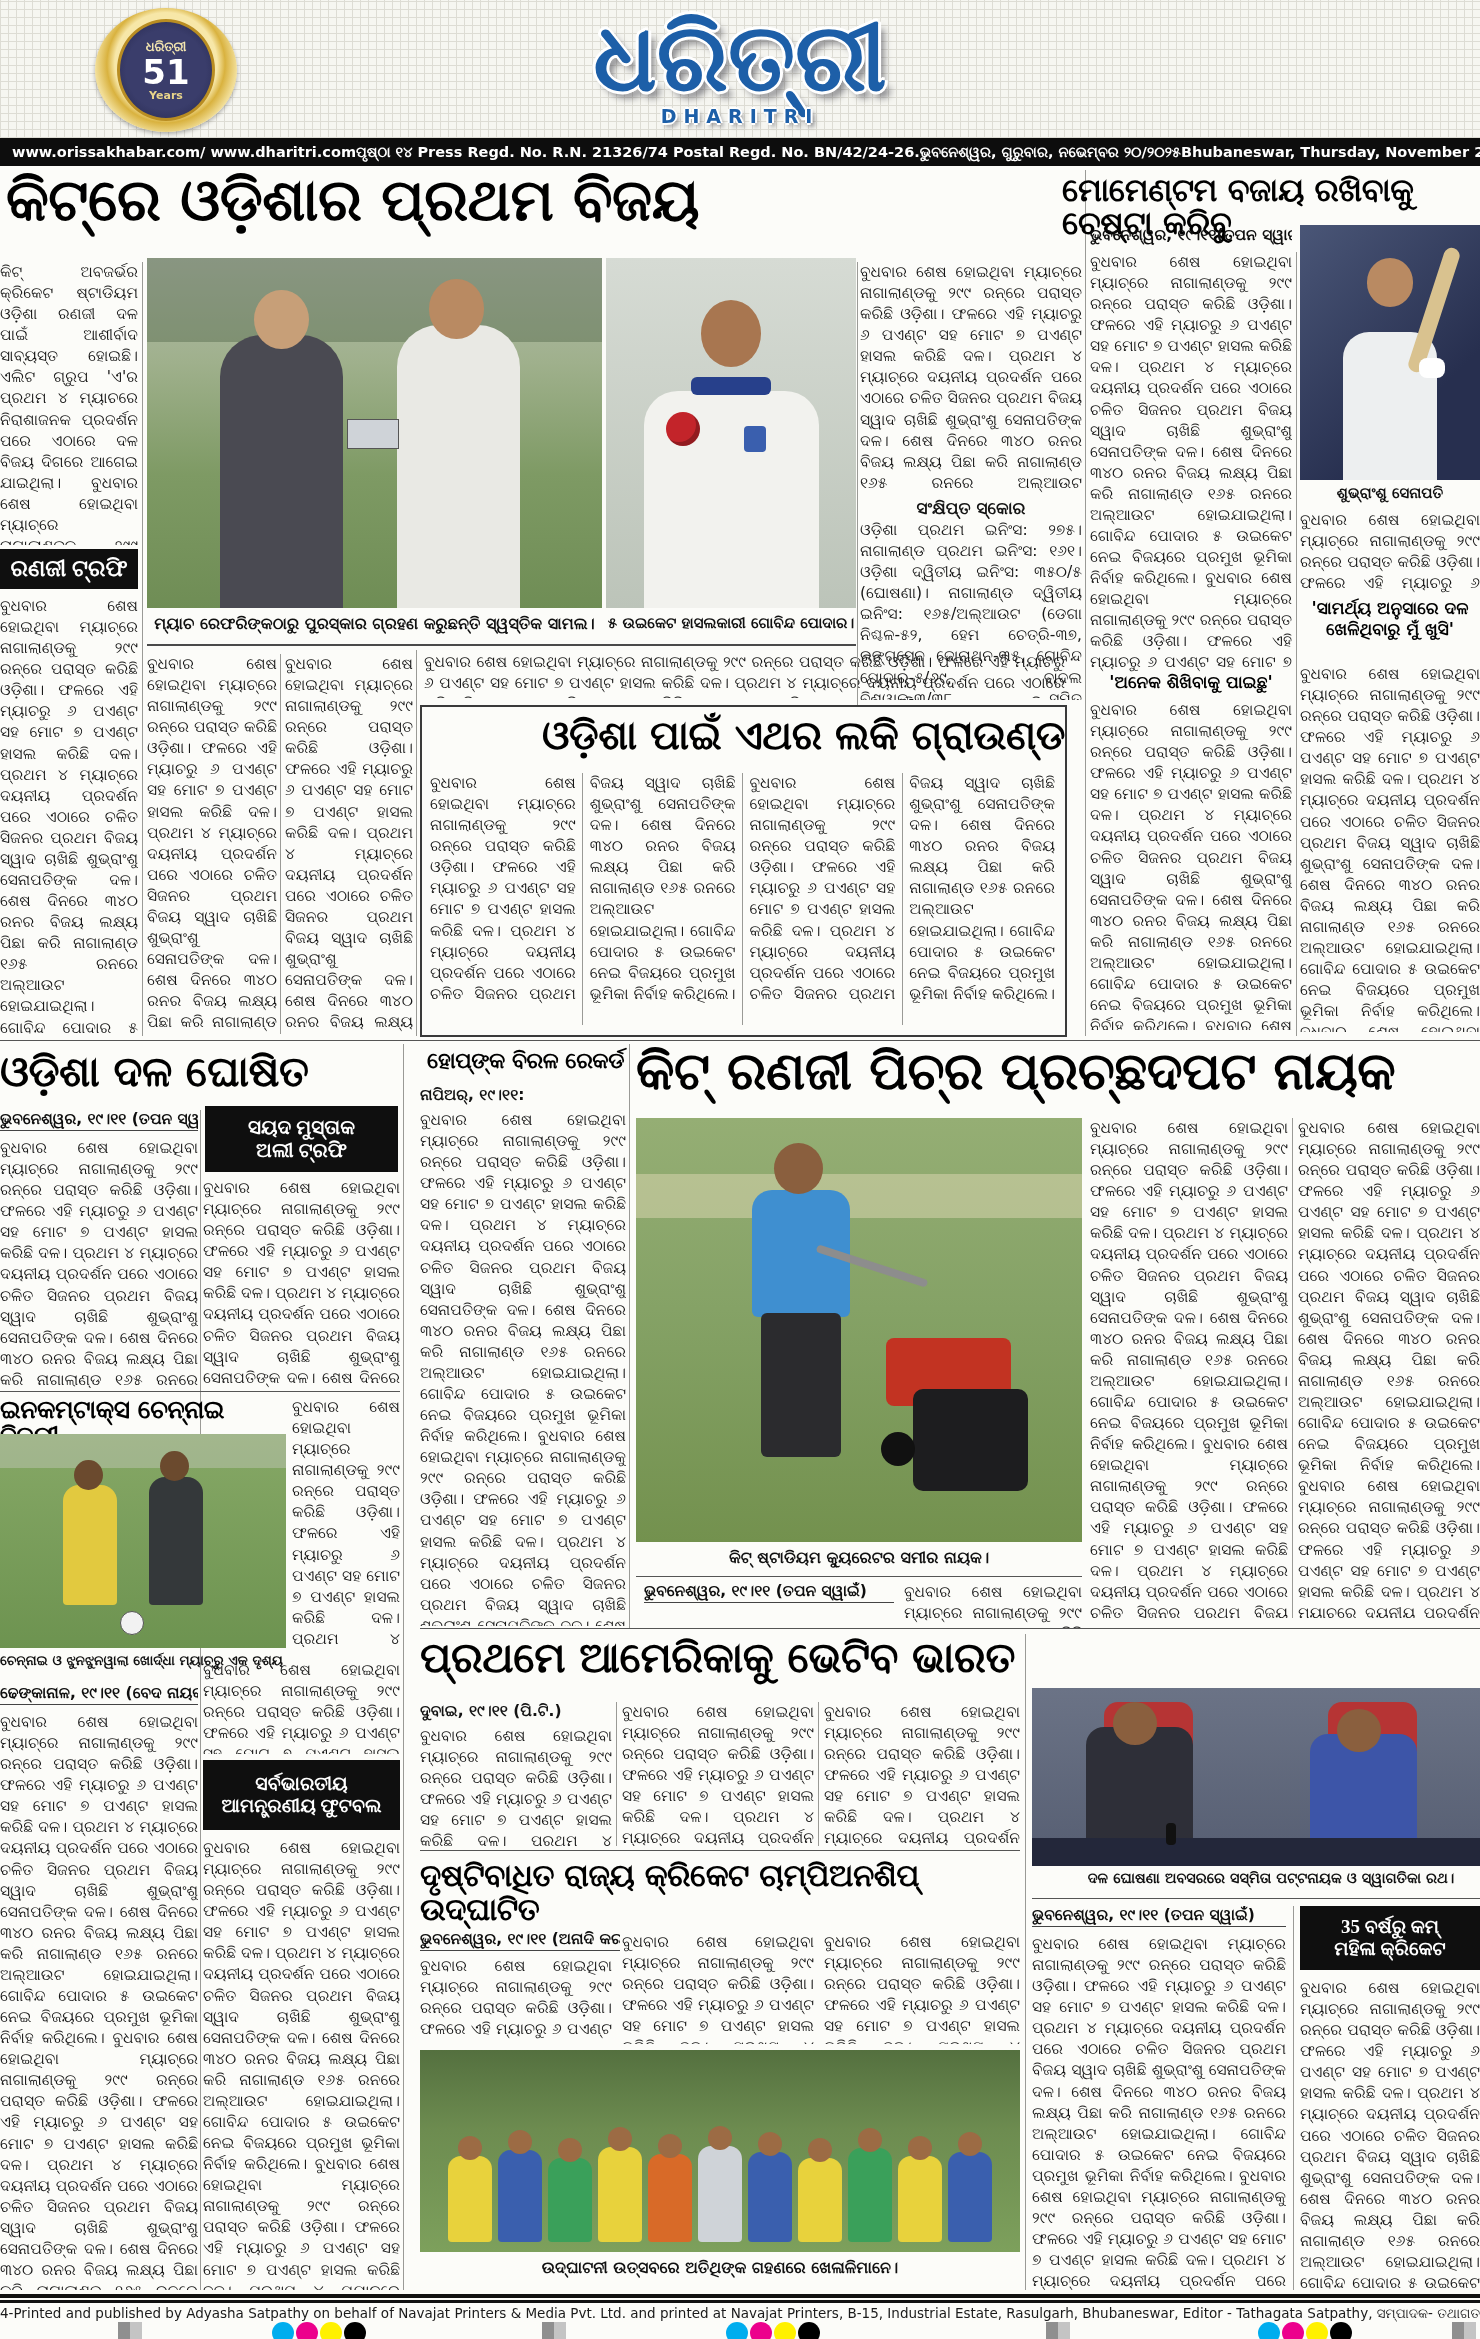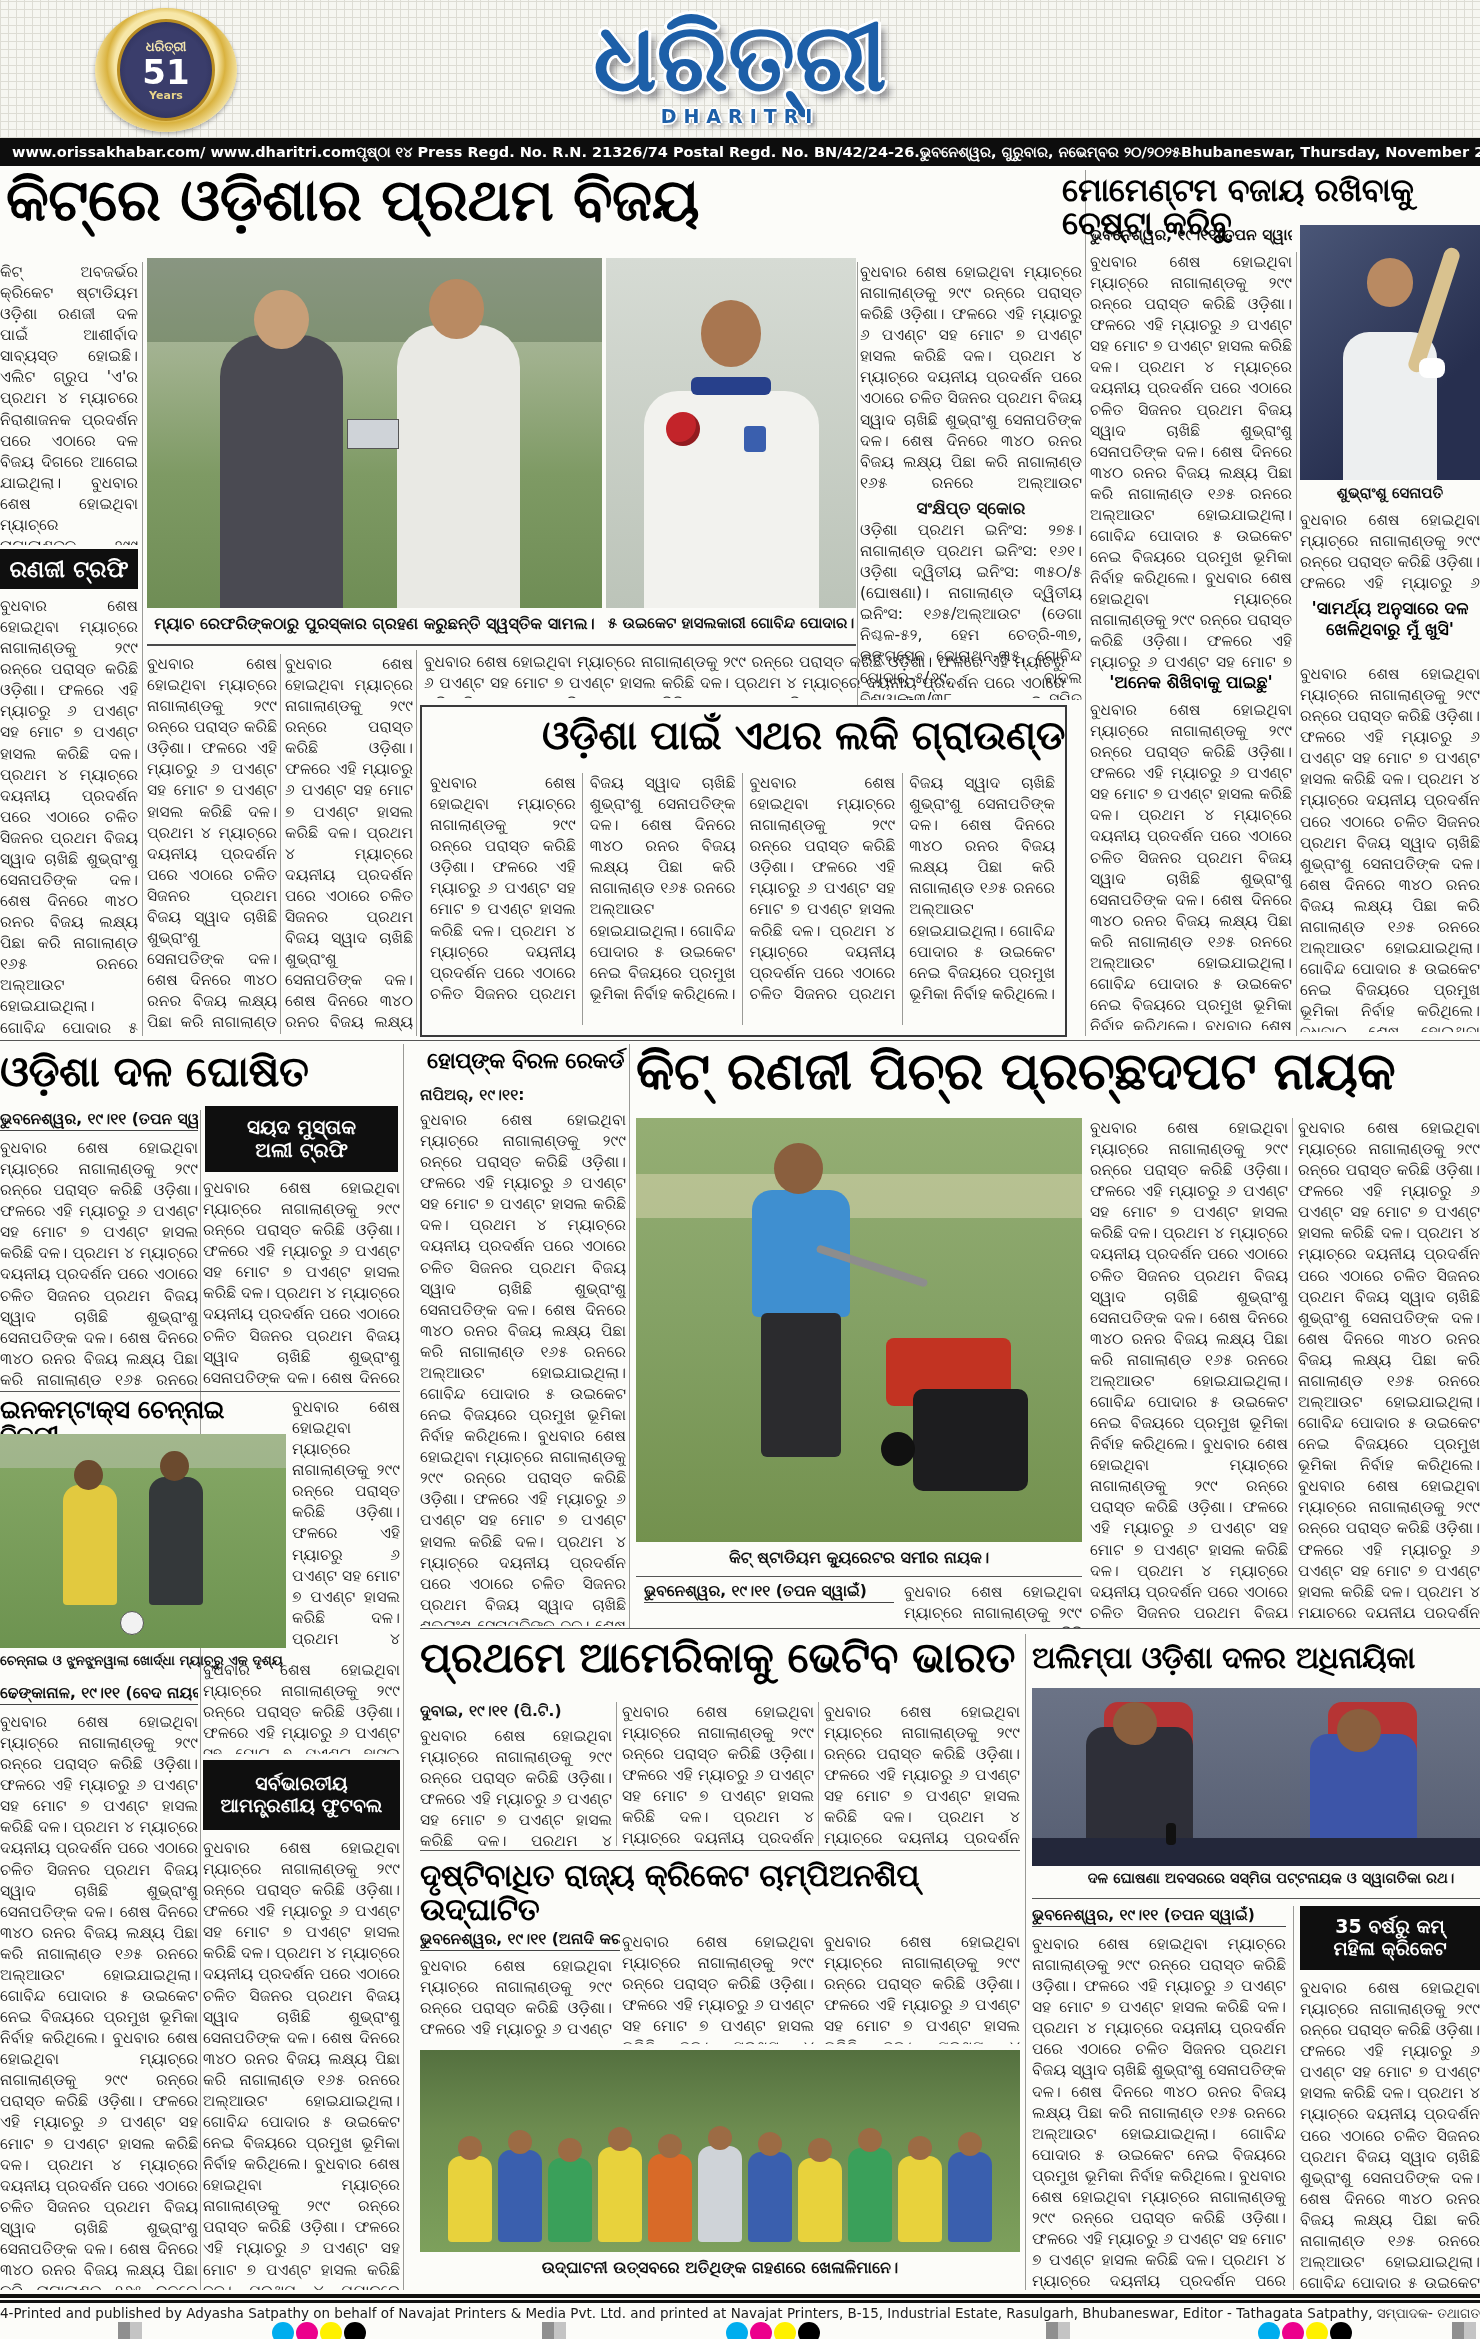--- a/index.html
+++ b/index.html
@@ -7,21 +7,21 @@
         font-family:"DejaVu Sans",sans-serif;overflow:hidden;margin:0 auto;color:#141414;}
   .abs{position:absolute;}
   .h{font-weight:800;color:#000;line-height:1.04;letter-spacing:-0.5px;}
   .body-col{font-size:15.5px;line-height:1.36;text-align:justify;overflow:hidden;color:#161616;
             word-break:break-word;}
   .b{font-weight:700;}
   .byline{font-weight:700;font-size:15.5px;color:#0e0e0e;border-bottom:1px solid #444;
           padding-bottom:2px;white-space:nowrap;overflow:hidden;}
   .caption{font-weight:700;font-size:16px;text-align:center;color:#101010;overflow:hidden;white-space:nowrap;}
   .kicker{background:#0f0f0f;color:#fff;display:flex;flex-direction:column;align-items:center;
-          justify-content:center;text-align:center;font-weight:800;line-height:1.15;}
+          justify-content:center;text-align:center;font-weight:800;line-height:1.15;font-family:Liberation Serif, serif;}
   .quote{font-weight:800;font-size:17px;text-align:center;color:#000;line-height:1.25;overflow:hidden;}
   .vsep{position:absolute;width:1px;background:#9a9a96;}
   .hsep{position:absolute;height:1px;background:#8c8c88;}
   .photo{position:absolute;overflow:hidden;}
   .masthead{background-color:#f6f6f1;
     background-image:repeating-linear-gradient(0deg,#dddcd4 0,#dddcd4 1px,transparent 1px,transparent 8px),
                      repeating-linear-gradient(90deg,#dddcd4 0,#dddcd4 1px,transparent 1px,transparent 8px);}
   .logo-main{font-weight:800;font-size:94px;color:#1d5fa8;line-height:1;
     text-shadow:-3px 0 0 #fff,3px 0 0 #fff,0 -3px 0 #fff,0 3px 0 #fff,-2px -2px 0 #fff,2px 2px 0 #fff,6px 7px 7px rgba(50,50,60,.55);}
   .logo-sub{font-weight:800;font-size:19px;letter-spacing:7px;color:#1d5fa8;
@@ -227,21 +227,20 @@
     <div class="person" style="width:44px;height:96px;background:#cfd3d8;"></div>
     <div class="person" style="width:44px;height:90px;background:#3a5fae;"></div>
     <div class="person" style="width:44px;height:84px;background:#e8d23c;"></div>
     <div class="person" style="width:44px;height:94px;background:#3aa05a;"></div>
     <div class="person" style="width:44px;height:86px;background:#e8d23c;"></div>
     <div class="person" style="width:44px;height:90px;background:#3a5fae;"></div>
   </div>
   <div class="abs caption" style="left:420px;top:2258px;width:600px;height:24px;">ଉଦ୍‌ଘାଟନୀ ଉତ୍ସବରେ ଅତିଥିଙ୍କ ଗହଣରେ ଖେଳାଳିମାନେ।</div>
 
   <div class="vsep" style="left:1025px;top:1634px;height:656px;"></div>
-  <div class="abs h" style="left:1032px;top:1642px;width:448px;height:40px;font-size:30px;">ଅଲିମ୍ପା ଓଡ଼ିଶା ଦଳର ଅଧିନାୟିକା</div>
 
   <div class="photo" style="left:1032px;top:1688px;width:448px;height:178px;background:linear-gradient(180deg,#6b7386 0%,#565e72 100%);">
     <div style="position:absolute;left:16%;top:8%;width:20%;height:70%;background:#b63434;border-radius:14px 14px 0 0;"></div>
     <div style="position:absolute;left:66%;top:8%;width:20%;height:70%;background:#b63434;border-radius:14px 14px 0 0;"></div>
     <div style="position:absolute;left:12%;bottom:16%;width:24%;height:62%;background:#2e2f38;border-radius:18px 18px 0 0;"></div>
     <div style="position:absolute;left:18%;top:8%;width:10%;height:24%;background:#8a5f3e;border-radius:50%;"></div>
     <div style="position:absolute;left:62%;bottom:16%;width:24%;height:58%;background:#3d55a8;border-radius:18px 18px 0 0;"></div>
     <div style="position:absolute;left:68%;top:12%;width:10%;height:24%;background:#8a5f3e;border-radius:50%;"></div>
     <div style="position:absolute;left:0;bottom:0;width:100%;height:16%;background:#23273a;"></div>
     <div style="position:absolute;left:30%;bottom:12%;width:10px;height:22px;background:#111;border-radius:4px;"></div>

